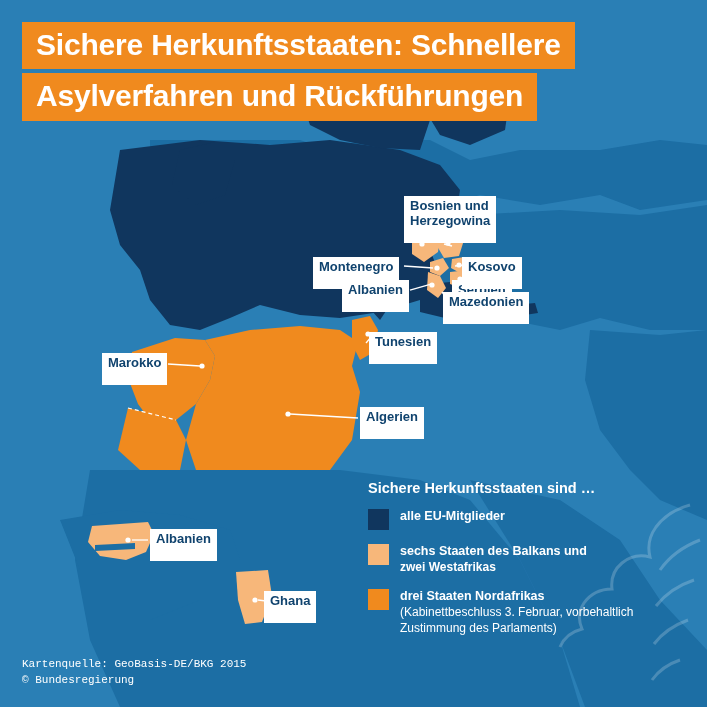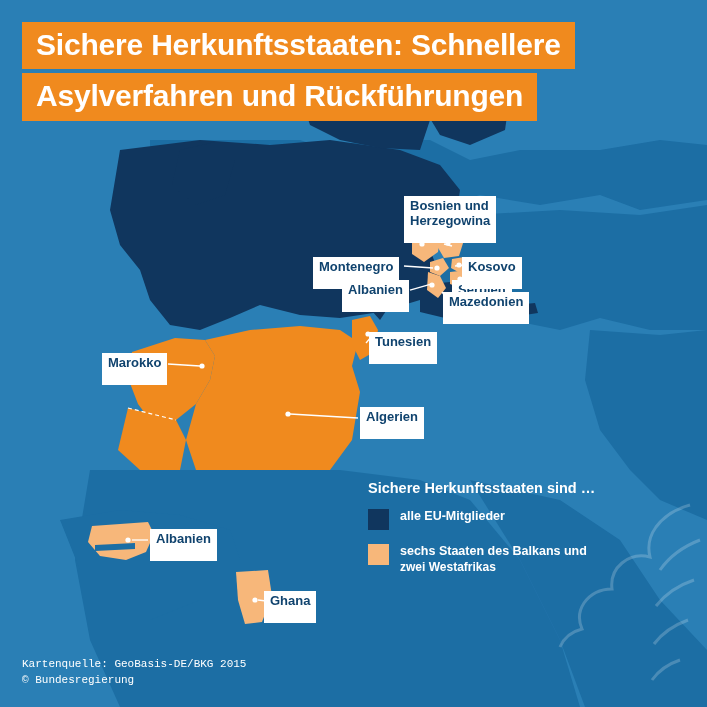--- a/index.html
+++ b/index.html
@@ -208,20 +208,27 @@
     </div>
 
     <div class="legend-row">
       <div class="swatch" style="background:#f7b77a;"></div>
       <div class="legend-text">
         <span>sechs Staaten des Balkans und</span>
         <span class="legend-sub" style="font-weight:bold;">zwei Westafrikas</span>
       </div>
     </div>
 
+    <div class="legend-row">
+      <div class="swatch" style="background:#f08a1e;"></div>
+      <div class="legend-text">
+        <span>drei Staaten Nordafrikas</span>
+        <span class="legend-sub">(Kabinettbeschluss 3. Februar, vorbehaltlich Zustimmung des Parlaments)</span>
+      </div>
+    </div>
   </div>
 
   <div class="source">
     <div>Kartenquelle: GeoBasis-DE/BKG 2015</div>
     <div>© Bundesregierung</div>
   </div>
 
 </div>
 
 </body></html>

